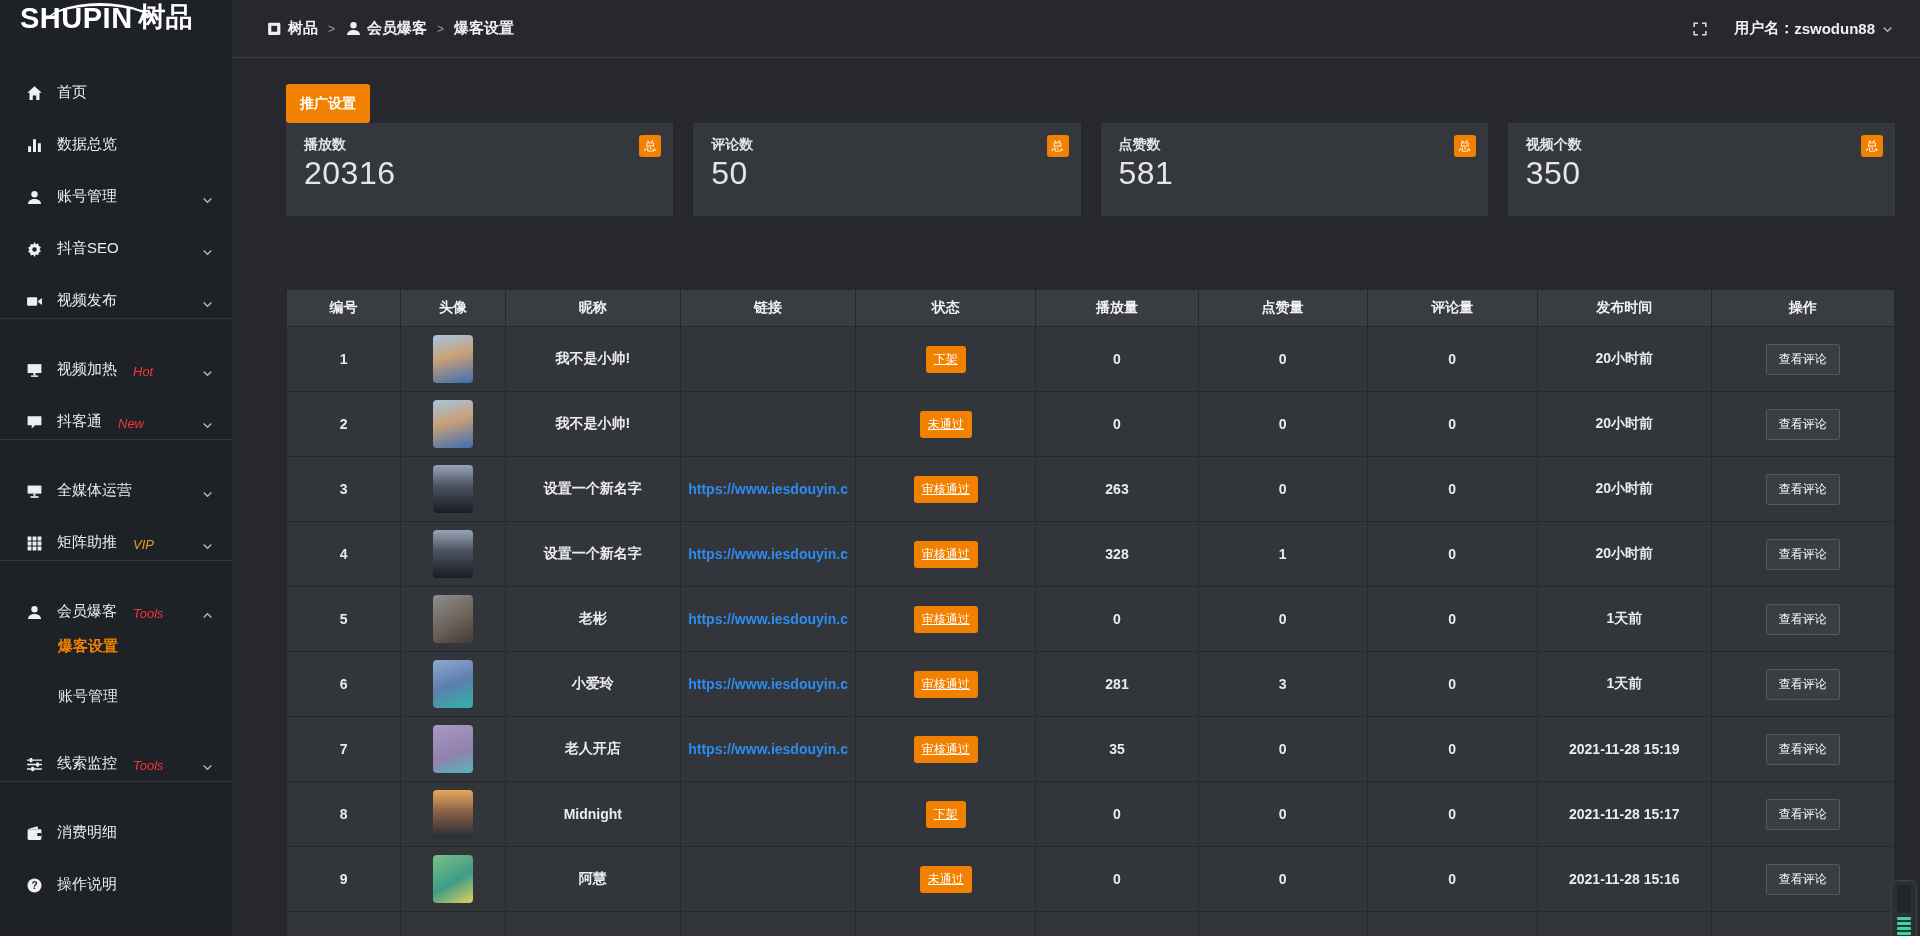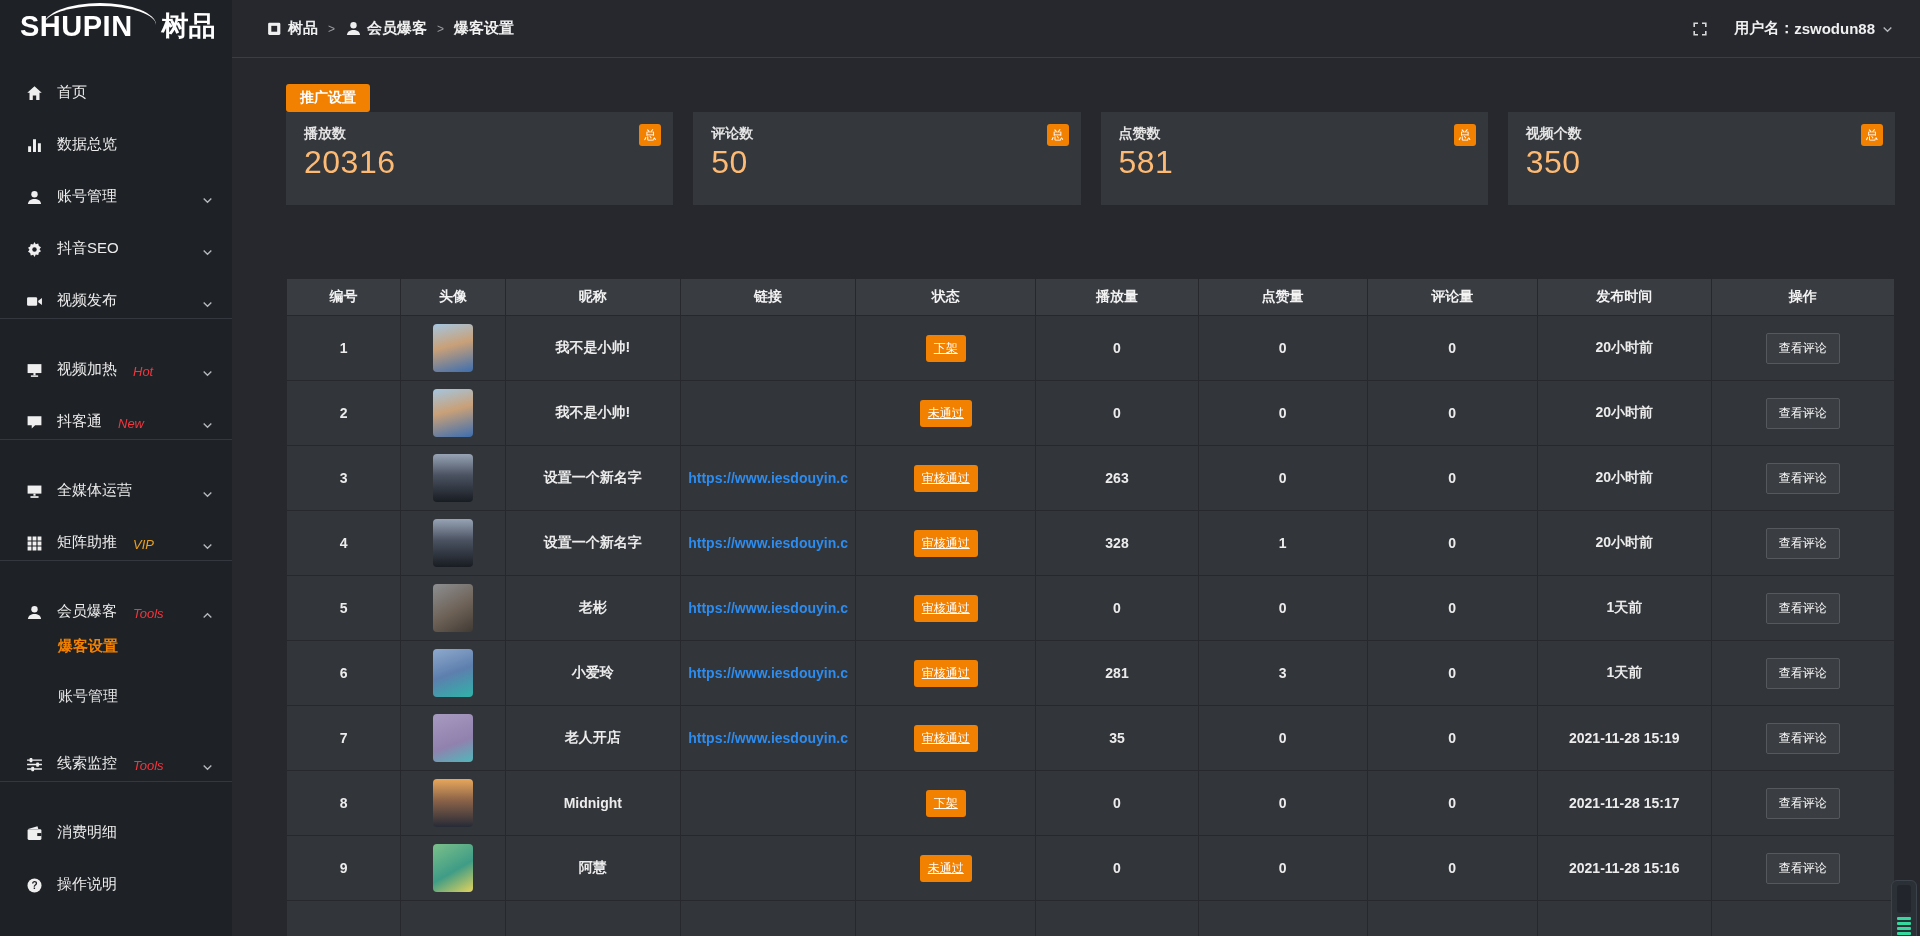--- a/index.html
+++ b/index.html
@@ -1,21 +1,21 @@
 <!DOCTYPE html>
 <html><head>
 <meta charset="utf-8">
 <style>
   * { margin:0; padding:0; box-sizing:border-box; }
   html,body { width:1920px; height:936px; overflow:hidden; background:#26282d;
     font-family:"Liberation Sans","DejaVu Sans",sans-serif; }
 
   
   .sidebar { position:absolute; left:0; top:0; width:232px; height:936px; background:#1e2125; z-index:5; }
-  .logo { height:50px; display:flex; align-items:center; padding:4px 0 2px 20px; position:relative;gap:23px; }
+  .logo { height:50px; display:flex; align-items:flex-start; padding:4px 0 2px 20px; position:relative; }
   .logo-arc { position:absolute; left:44px; top:3px; width:112px; height:22px;
     border-top:3px solid #fff; border-radius:50% 50% 0 0 / 100% 100% 0 0; }
   .logo-en { color:#fff; font-size:29px; font-weight:bold; letter-spacing:0.5px; line-height:1; }
   .logo-cn { color:#fff; font-size:27px; font-weight:bold; margin-left:6px; line-height:1; }
   .menu { padding-top:0; }
   .menu-item { height:52px; display:flex; align-items:flex-end; padding:0 18px 0 26px;
     color:#ececec; font-size:15px; cursor:pointer; }
   .mi-icon { width:17px; height:17px; margin-right:14px; flex:none; }
   .mi-icon svg { width:17px; height:17px; }
   .menu-badge { font-style:italic; font-weight:normal; font-size:13px; margin-left:16px; }
@@ -35,25 +35,25 @@
   .crumb-sep { color:#9a9da1; font-size:12px; margin:0 10px; font-weight:normal; }
   .topbar-right { margin-left:auto; display:flex; align-items:center; }
   .fs-icon { width:16px; height:16px; margin-right:26px; cursor:pointer; }
   .fs-icon svg { width:16px; height:16px; }
   .username { color:#f0f0f0; font-size:15px; font-weight:bold; cursor:pointer; display:flex; align-items:center; }
   .username .menu-chevron { margin-left:6px; }
 
   
   .content { position:absolute; left:232px; top:58px; right:0; bottom:0; padding:26px 25px 0 54px; }
   .promo-btn { background:#f28102; color:#fff; font-size:14px; font-weight:bold; border:none;
-    border-radius:3px; height:28px; padding:0 14px; cursor:pointer;text-align:right; }
+    border-radius:3px; height:39px; padding:0 14px; cursor:pointer;text-align:right; }
   .cards { display:grid; grid-template-columns:repeat(4,1fr); gap:20px; }
   .card { background:#34373c; height:93px; position:relative; padding:13px 18px; }
   .card-label { color:#e4e4e4; font-size:14px; font-weight:bold; }
-  .card-value { color:#fdba74; font-size:32px; margin-top:1px; letter-spacing:0.5px; }
+  .card-value { color:#e5e5e5; font-size:32px; margin-top:1px; letter-spacing:0.5px; }
   .card-badge { position:absolute; right:12px; top:12px; background:#f28102; color:#fff;
     font-size:12px; width:22px; height:22px; line-height:22px; text-align:center; border-radius:3px; }
 
   
   .data-table { width:100%; border-collapse:collapse; margin-top:73px; table-layout:fixed; }
   .data-table th { background:#393c41; height:37px; color:#f2f2f2; font-size:14px; font-weight:bold;
     border:1px solid #26282d; }
   .data-table td { background:#323539; height:65px; text-align:center; color:#ececec; font-size:14px;
     font-weight:bold; border:1px solid #26282d; padding:0 6px; overflow:hidden; white-space:nowrap; }
   .avatar { display:inline-block; width:40px; height:48px; border-radius:4px; vertical-align:middle; }

